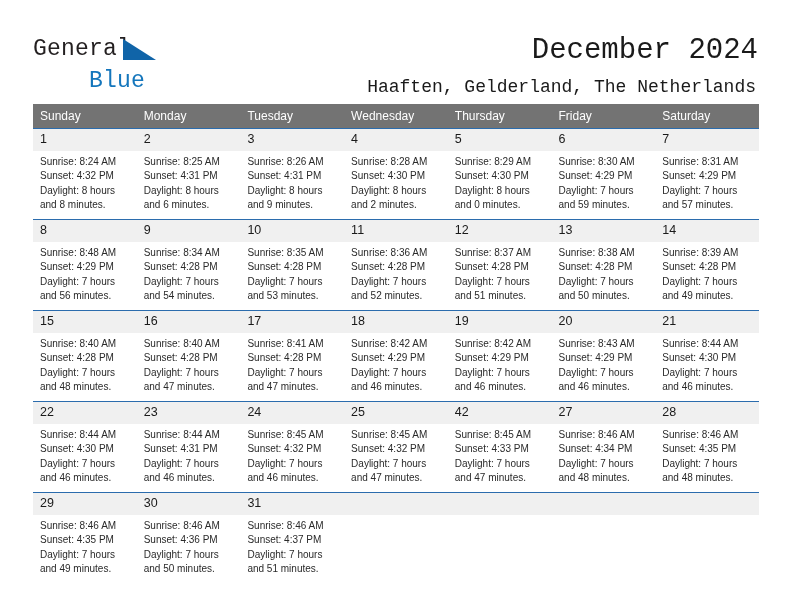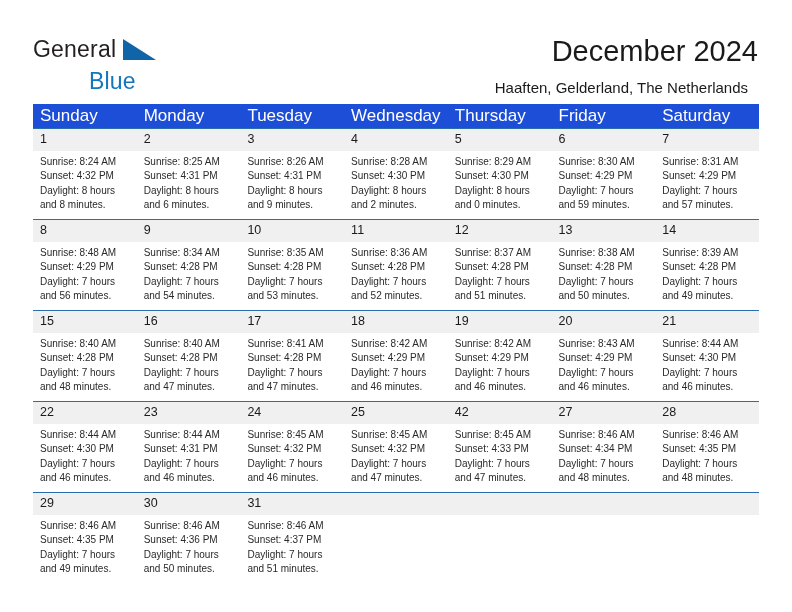--- a/index.html
+++ b/index.html
@@ -21,20 +21,21 @@
     box-sizing: border-box;
   }
 
   
   .header {
     position: absolute;
     left: 0;
     top: 0;
     width: 792px;
     height: 98px;
+    font-family: Liberation Mono, monospace;
   }
   .logo {
     position: absolute;
     left: 33px;
     top: 36px;
     width: 210px;
     height: 54px;
   }
   .logo-general {
     position: absolute;
@@ -70,44 +71,44 @@
     top: 34px;
     font-size: 29px;
     font-weight: normal;
     color: #1a1a1a;
     text-align: center;
     line-height: 34px;
     white-space: nowrap;
   }
   .subtitle {
     position: absolute;
-    right: 44px;
+    right: 36px;
     top: 79px;
-    font-size: 15px;
+    font-size: 18px;
     color: #1a1a1a;
     text-align: right;
     line-height: 17px;
     white-space: nowrap;
   }
 
   
   .calendar {
     position: absolute;
     left: 33px;
     top: 104px;
     width: 726px;
     border-collapse: collapse;
     table-layout: fixed;
   }
   .calendar col { width: 103.71px; }
 
   thead th {
-    background: #1d4ed8;
+    background: #737373;
     color: #ffffff;
-    font-size: 17px;
+    font-size: 12px;
     font-weight: normal;
     text-align: left;
     padding: 5px 0 5px 7px;
     height: 11px;
     line-height: 14px;
   }
 
   tbody tr.week > td {
     vertical-align: top;
     padding: 0;

